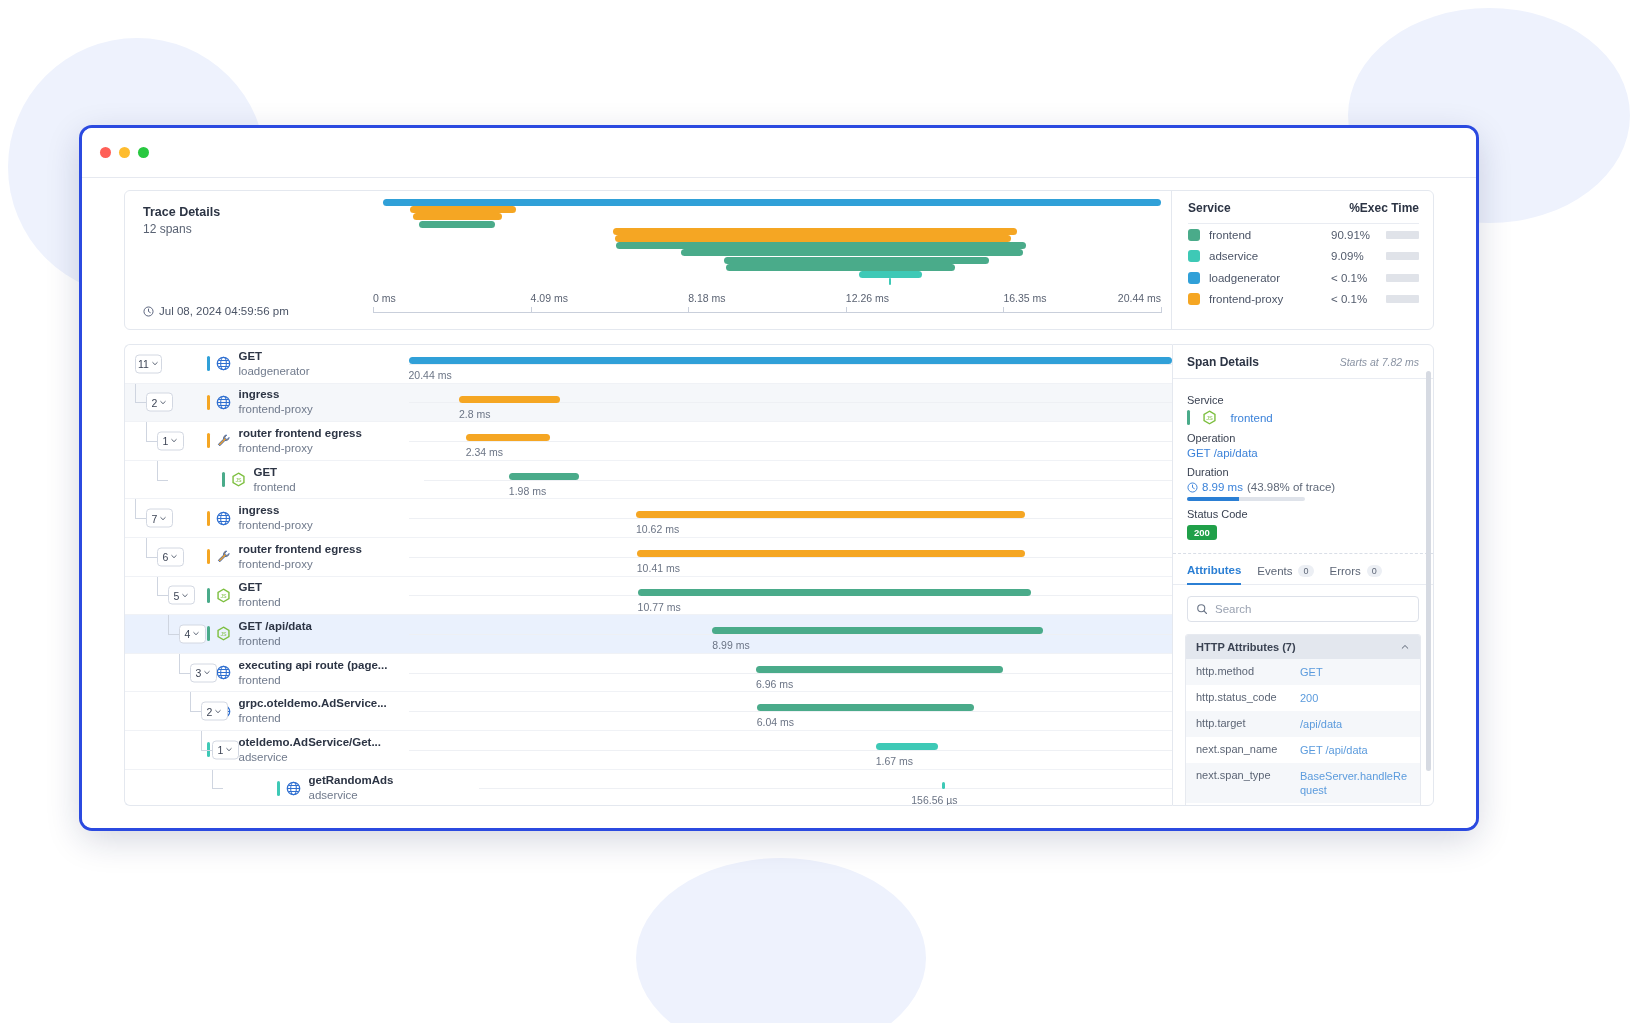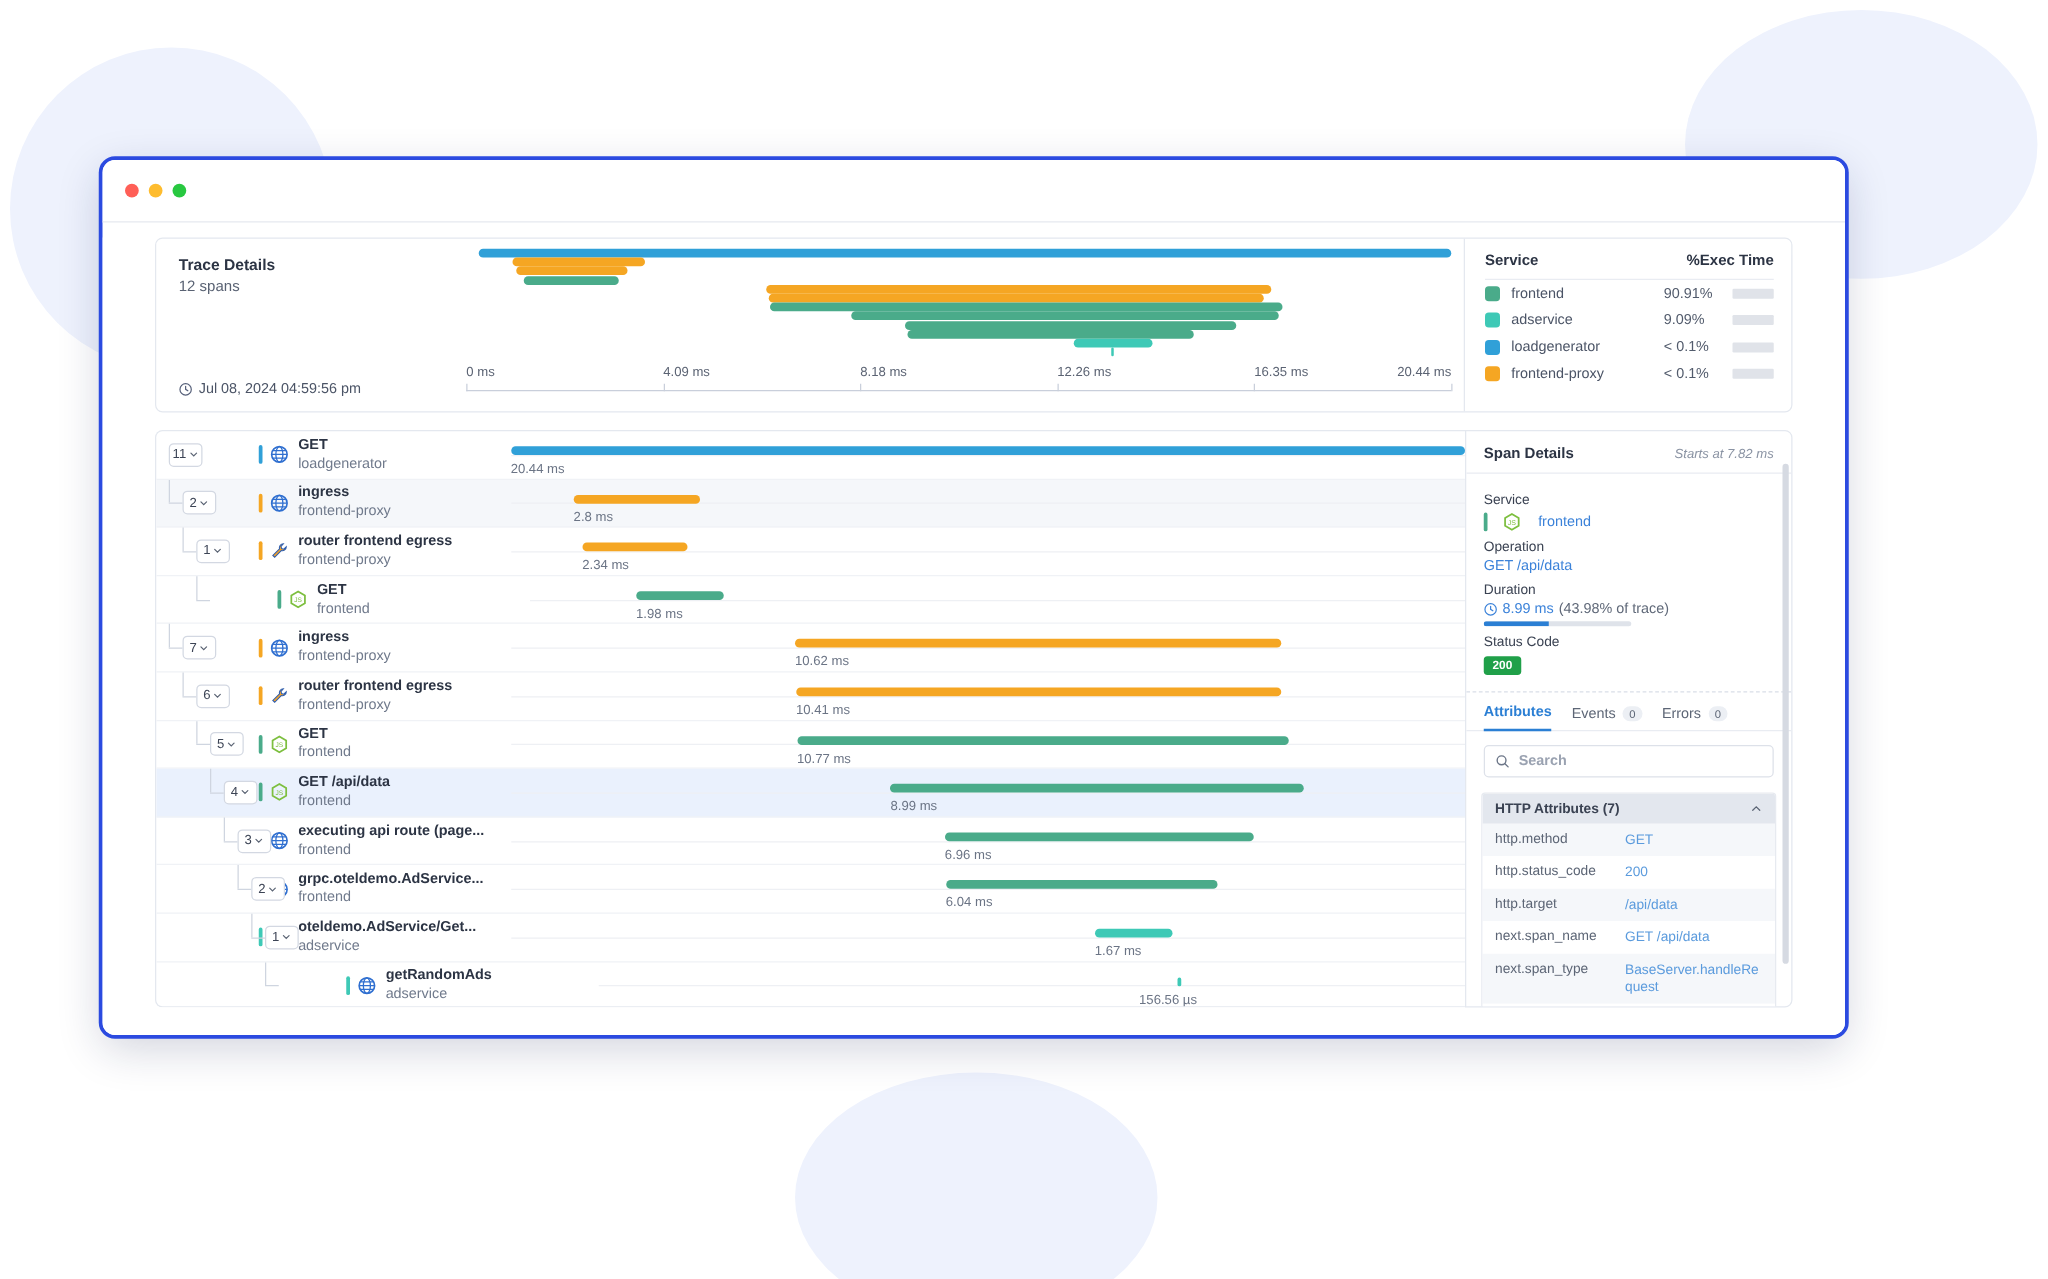--- a/index.html
+++ b/index.html
@@ -210,21 +210,20 @@
     height: 26px;
     border: 1px solid #dde1e9; border-radius: 4px;
     display: flex; align-items: center; gap: 7px;
     padding: 0 8px;
   }
   .searchbox input {
     border: none; outline: none; flex: 1;
     font-size: 11.5px; color: #3a4252;
     font-family: "Liberation Sans", sans-serif;
     background: transparent;
-    font-weight: bold;
   }
   .searchbox input::placeholder { color: #9aa2b1; }
 
   .attr-table { margin: 12px 12px 0 12px; border: 1px solid #e7eaf0; border-radius: 3px; overflow: hidden; }
   .attr-head {
     background: #e3e7ee; padding: 6px 10px;
     font-size: 11px; font-weight: bold; color: #3a4252;
     display: flex; justify-content: space-between; align-items: center;
   }
   .attr-row { display: flex; font-size: 11px; padding: 6px 10px; }

